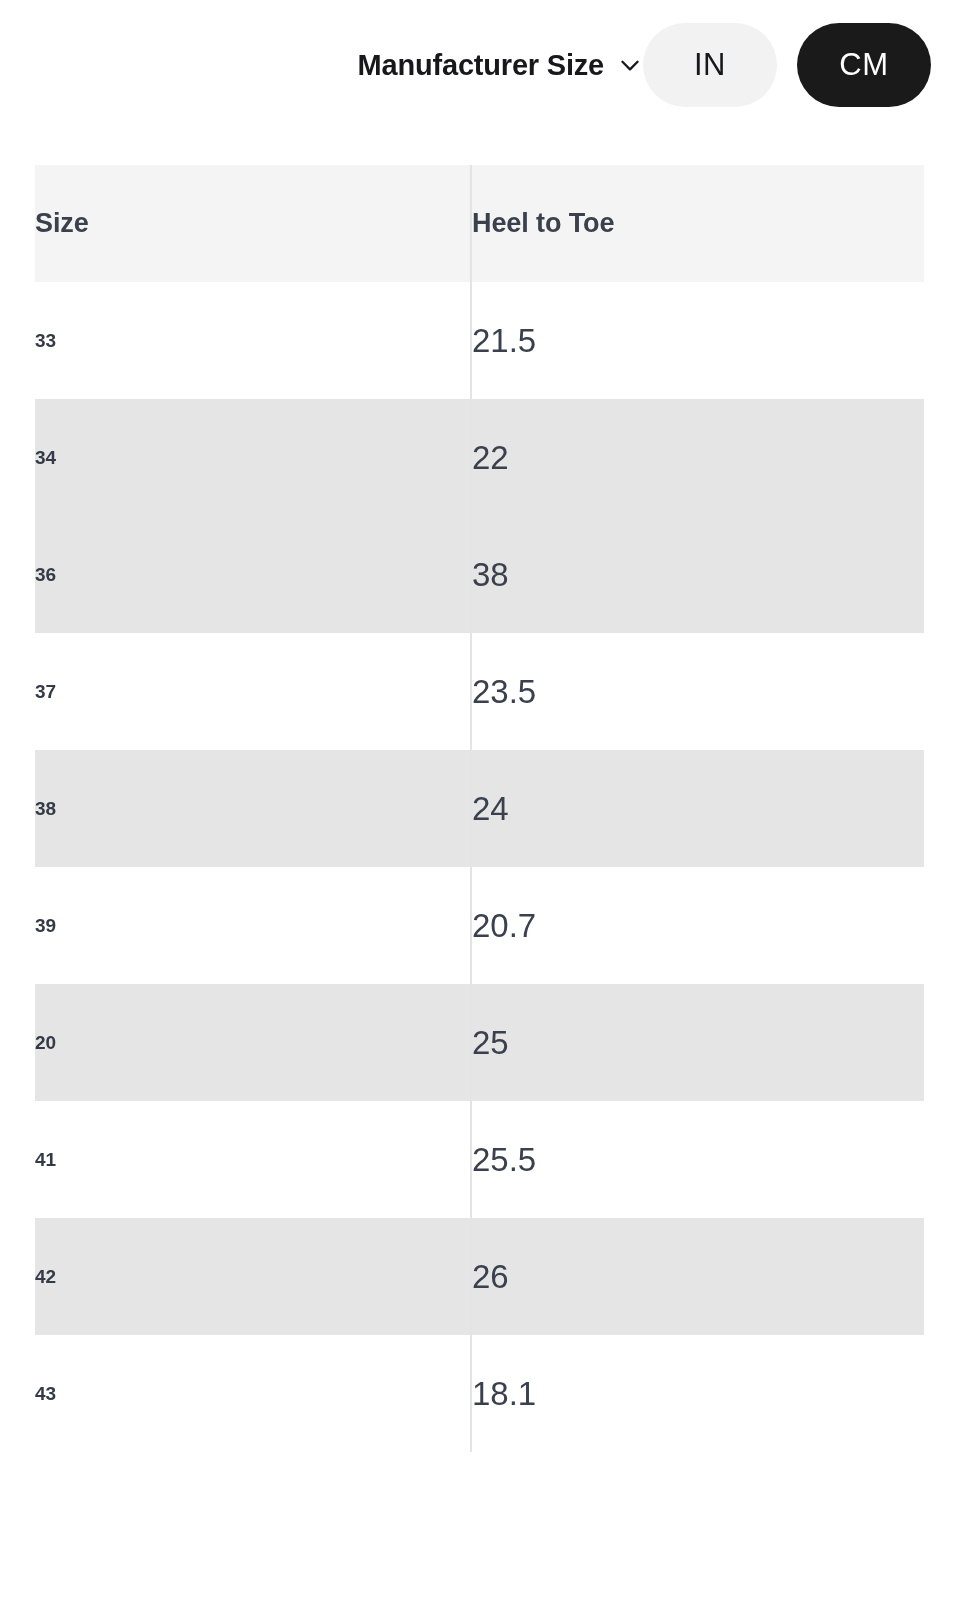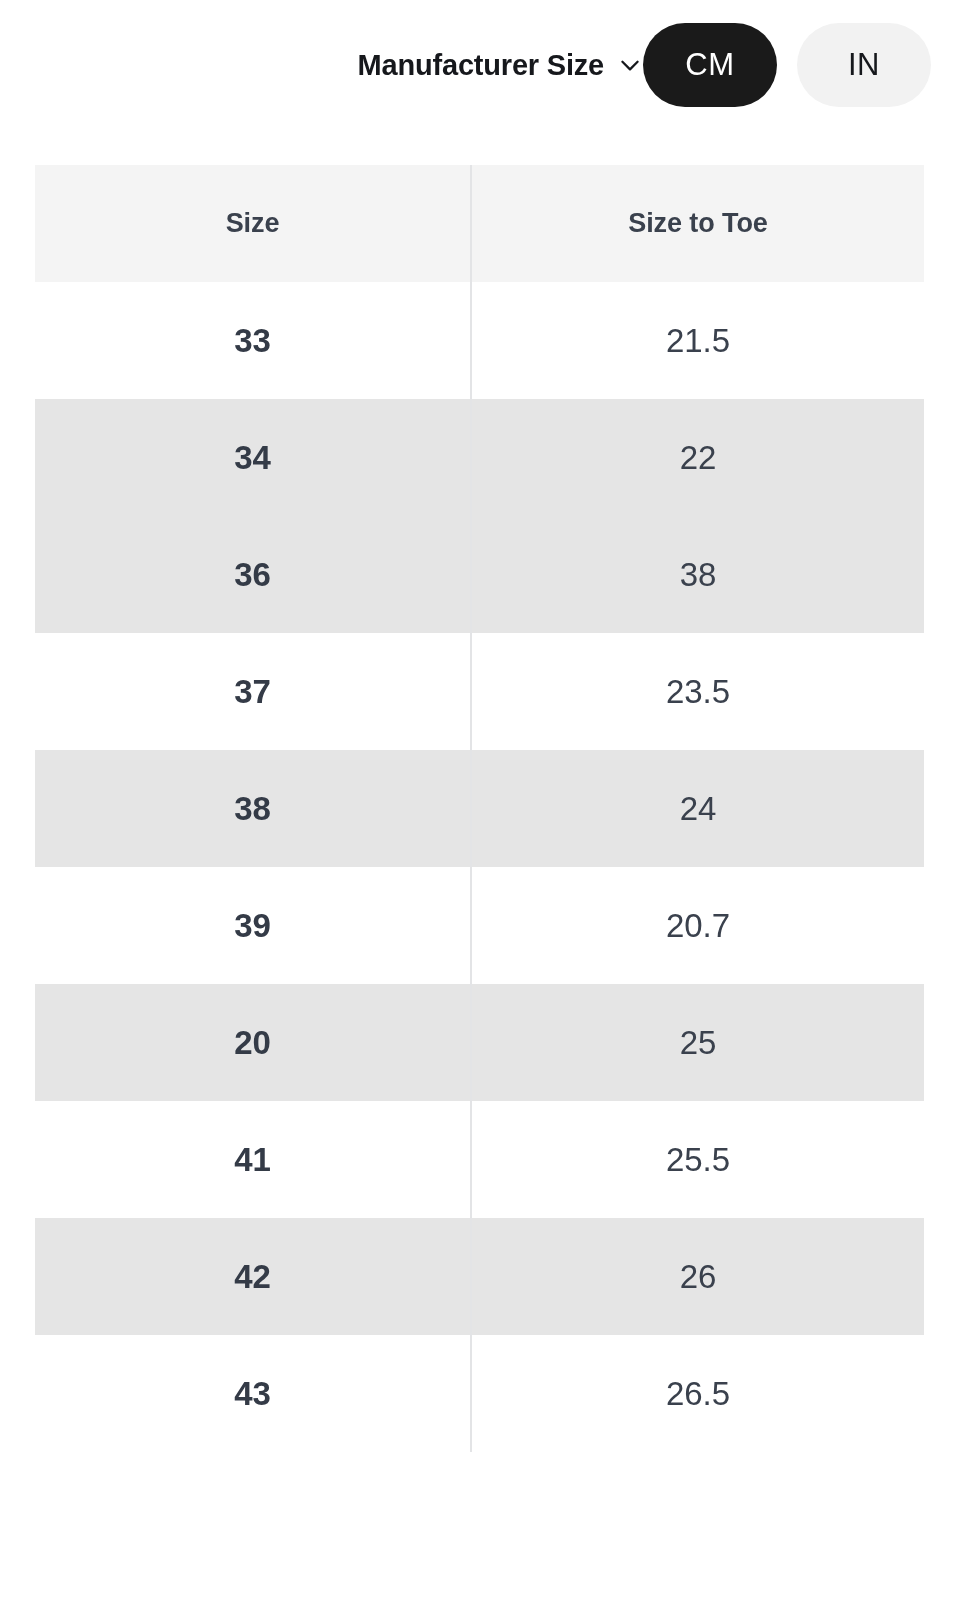--- a/index.html
+++ b/index.html
@@ -99,21 +99,21 @@
     border-collapse: collapse;
     table-layout: fixed;
   }
 
   .size-table col.col-size { width: 436px; }
   .size-table col.col-measure { width: 453px; }
 
   .size-table th,
   .size-table td {
     height: 117px;
-    text-align: center;
+    text-align: left;
     vertical-align: middle;
     padding: 0;
   }
 
   .size-table thead th {
     background: #f4f4f4;
     font-size: 27px;
     font-weight: 700;
     color: #3a414d;
     letter-spacing: -0.1px;
@@ -121,21 +121,21 @@
 
   .size-table thead th.col-divider,
   .size-table tbody td.col-divider {
     border-left: 2px solid #e3e4e6;
   }
 
   .size-table tbody tr.row-odd td { background: #ffffff; }
   .size-table tbody tr.row-even td { background: #e5e5e5; }
 
   .cell-size {
-    font-size: 33px;
+    font-size: 19px;
     font-weight: 700;
     color: #343b47;
   }
 
   .cell-measure {
     font-size: 33px;
     font-weight: 400;
     color: #3a414d;
   }
 </style>
@@ -149,35 +149,35 @@
     <div class="size-selector">
       <span class="size-selector-label">Manufacturer Size</span>
       <span class="chevron-down-icon">
         <svg viewBox="0 0 24 24" fill="none" stroke="currentColor" stroke-width="2.1" stroke-linecap="round" stroke-linejoin="round" aria-hidden="true">
           <polyline points="5 9 12 16 19 9"></polyline>
         </svg>
       </span>
     </div>
 
     <div class="unit-toggle">
+      <button class="unit-pill inactive">IN</button>
       <button class="unit-pill active">CM</button>
-      <button class="unit-pill inactive">IN</button>
     </div>
 
   </div>
 
   <table class="size-table">
     <colgroup>
       <col class="col-size">
       <col class="col-measure">
     </colgroup>
     <thead>
       <tr>
         <th>Size</th>
-        <th class="col-divider">Size to Toe</th>
+        <th class="col-divider">Heel to Toe</th>
       </tr>
     </thead>
     <tbody>
       <tr class="row-odd">
         <td class="cell-size">33</td>
         <td class="cell-measure col-divider">21.5</td>
       </tr>
       <tr class="row-even">
         <td class="cell-size">34</td>
         <td class="cell-measure col-divider">22</td>
@@ -205,18 +205,18 @@
       <tr class="row-odd">
         <td class="cell-size">41</td>
         <td class="cell-measure col-divider">25.5</td>
       </tr>
       <tr class="row-even">
         <td class="cell-size">42</td>
         <td class="cell-measure col-divider">26</td>
       </tr>
       <tr class="row-odd">
         <td class="cell-size">43</td>
-        <td class="cell-measure col-divider">26.5</td>
+        <td class="cell-measure col-divider">18.1</td>
       </tr>
     </tbody>
   </table>
 
 </div>
 
 </body></html>

